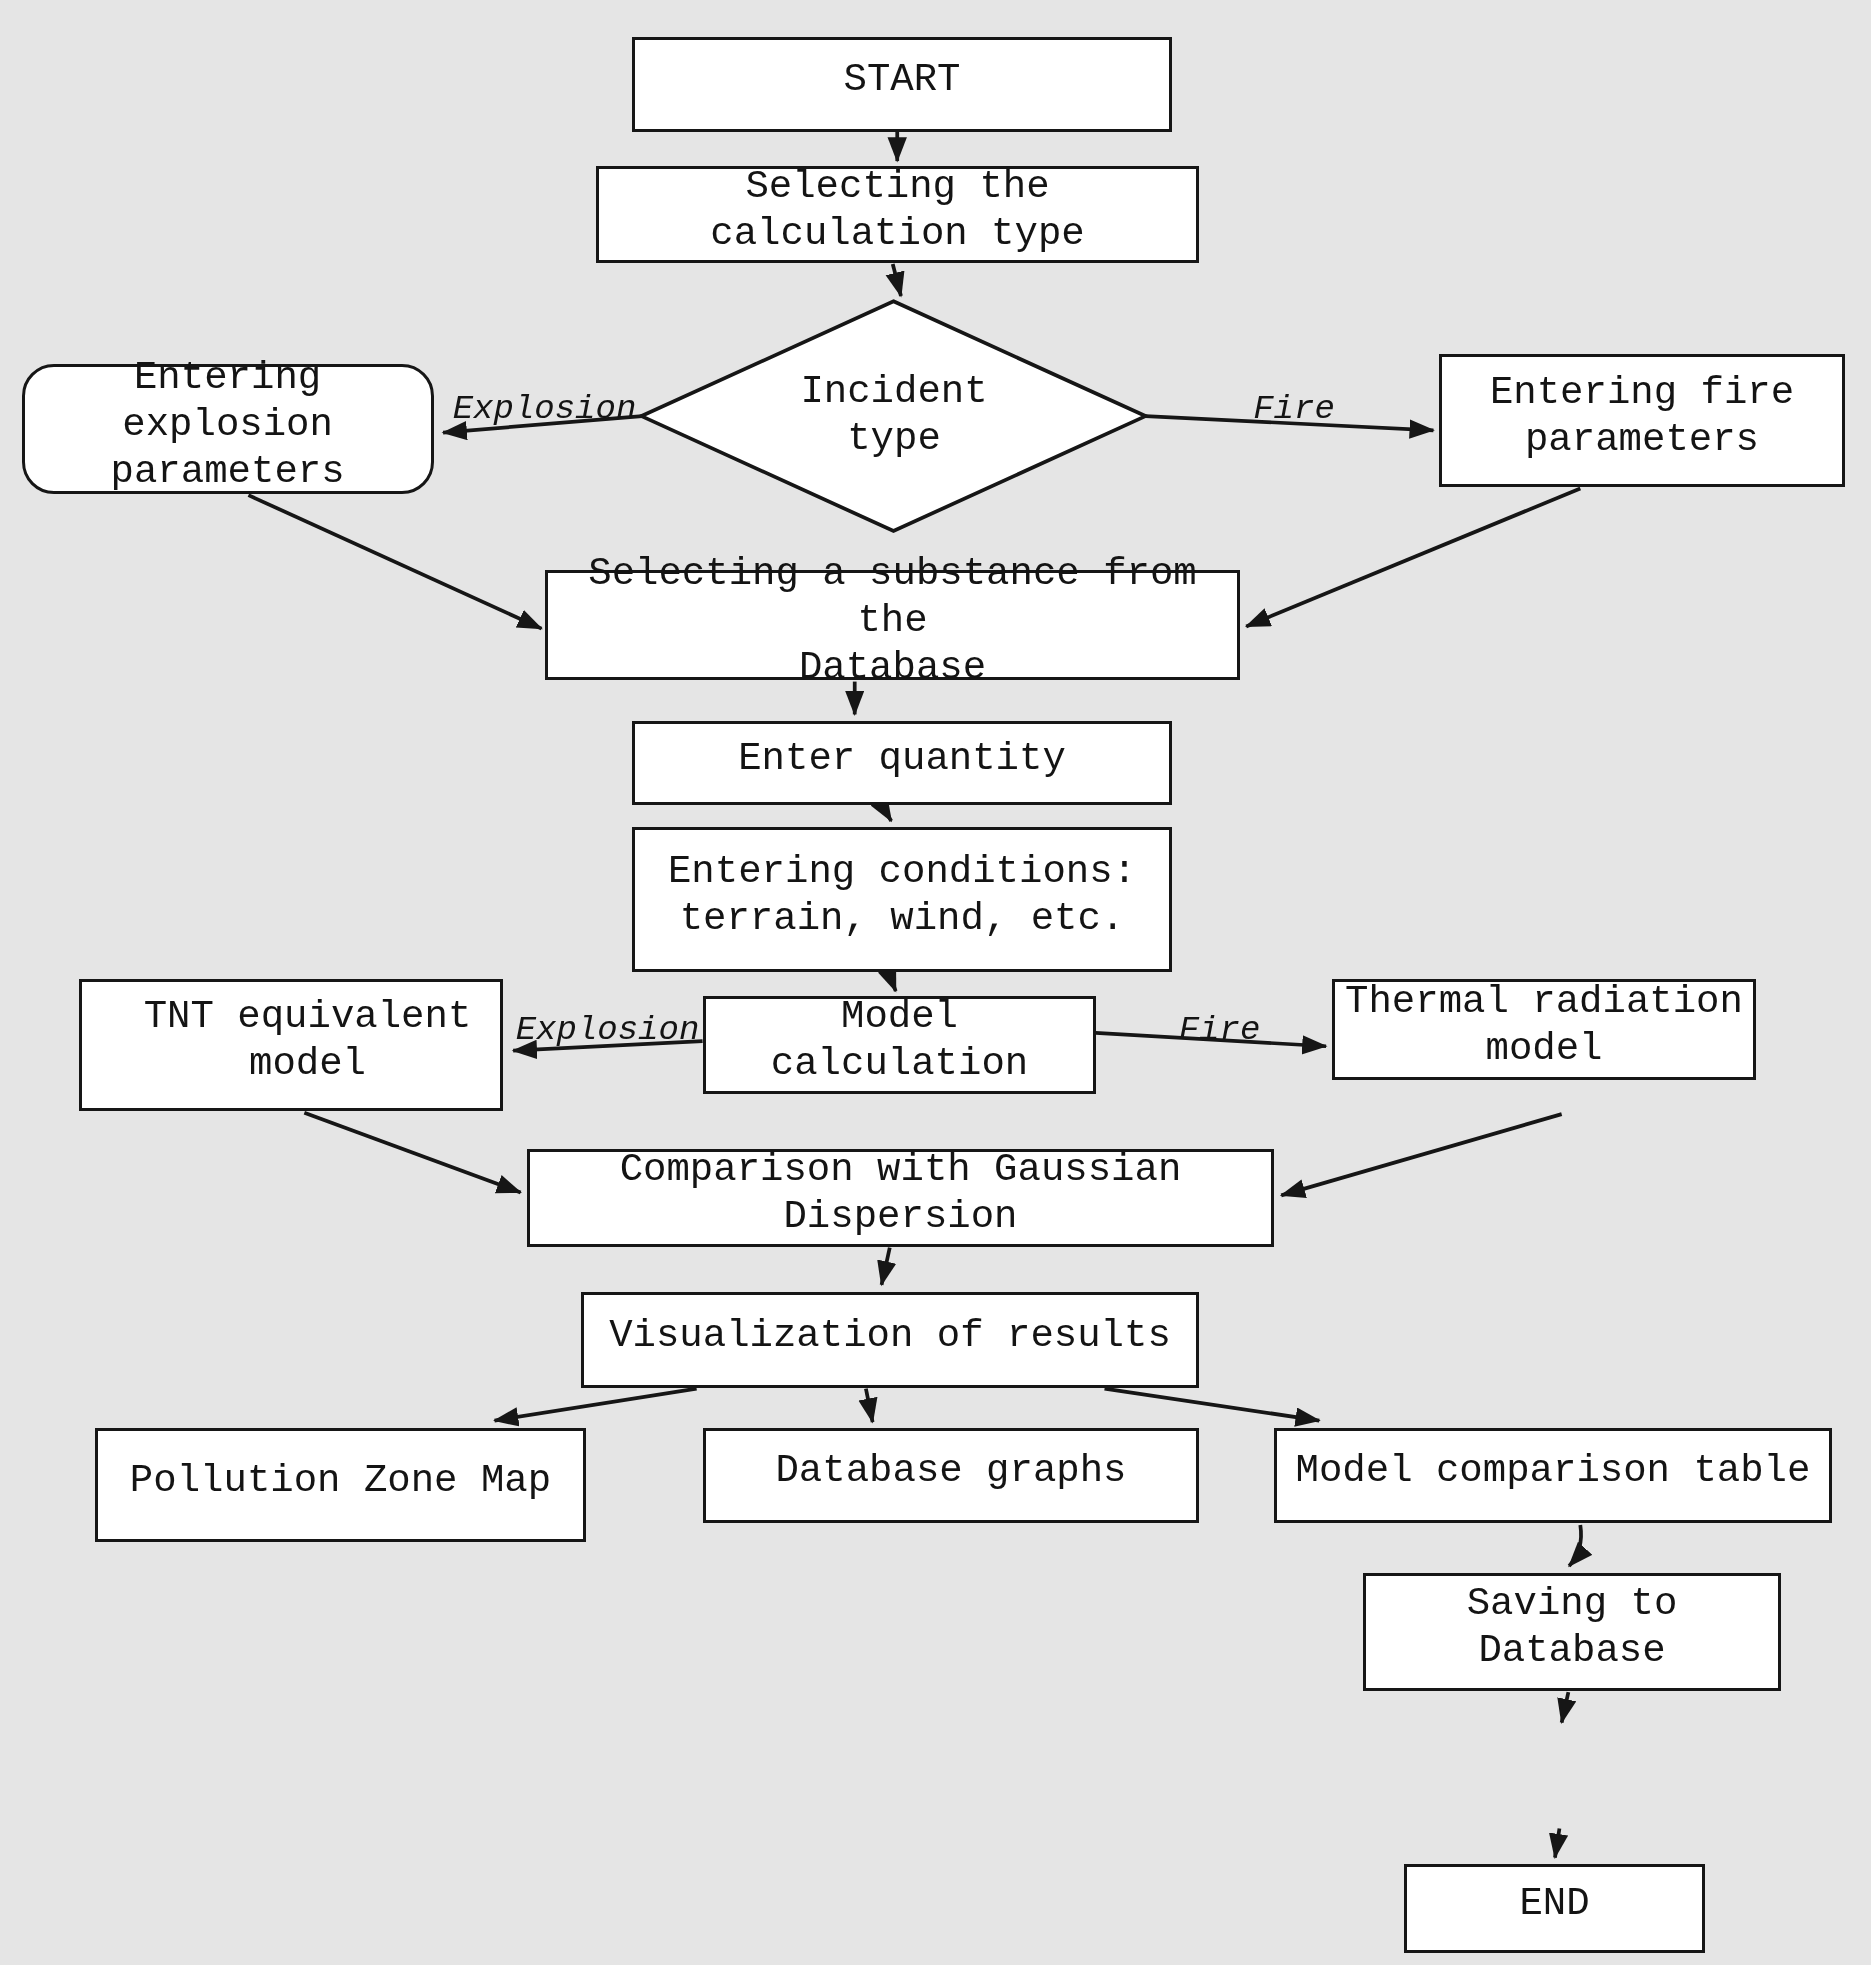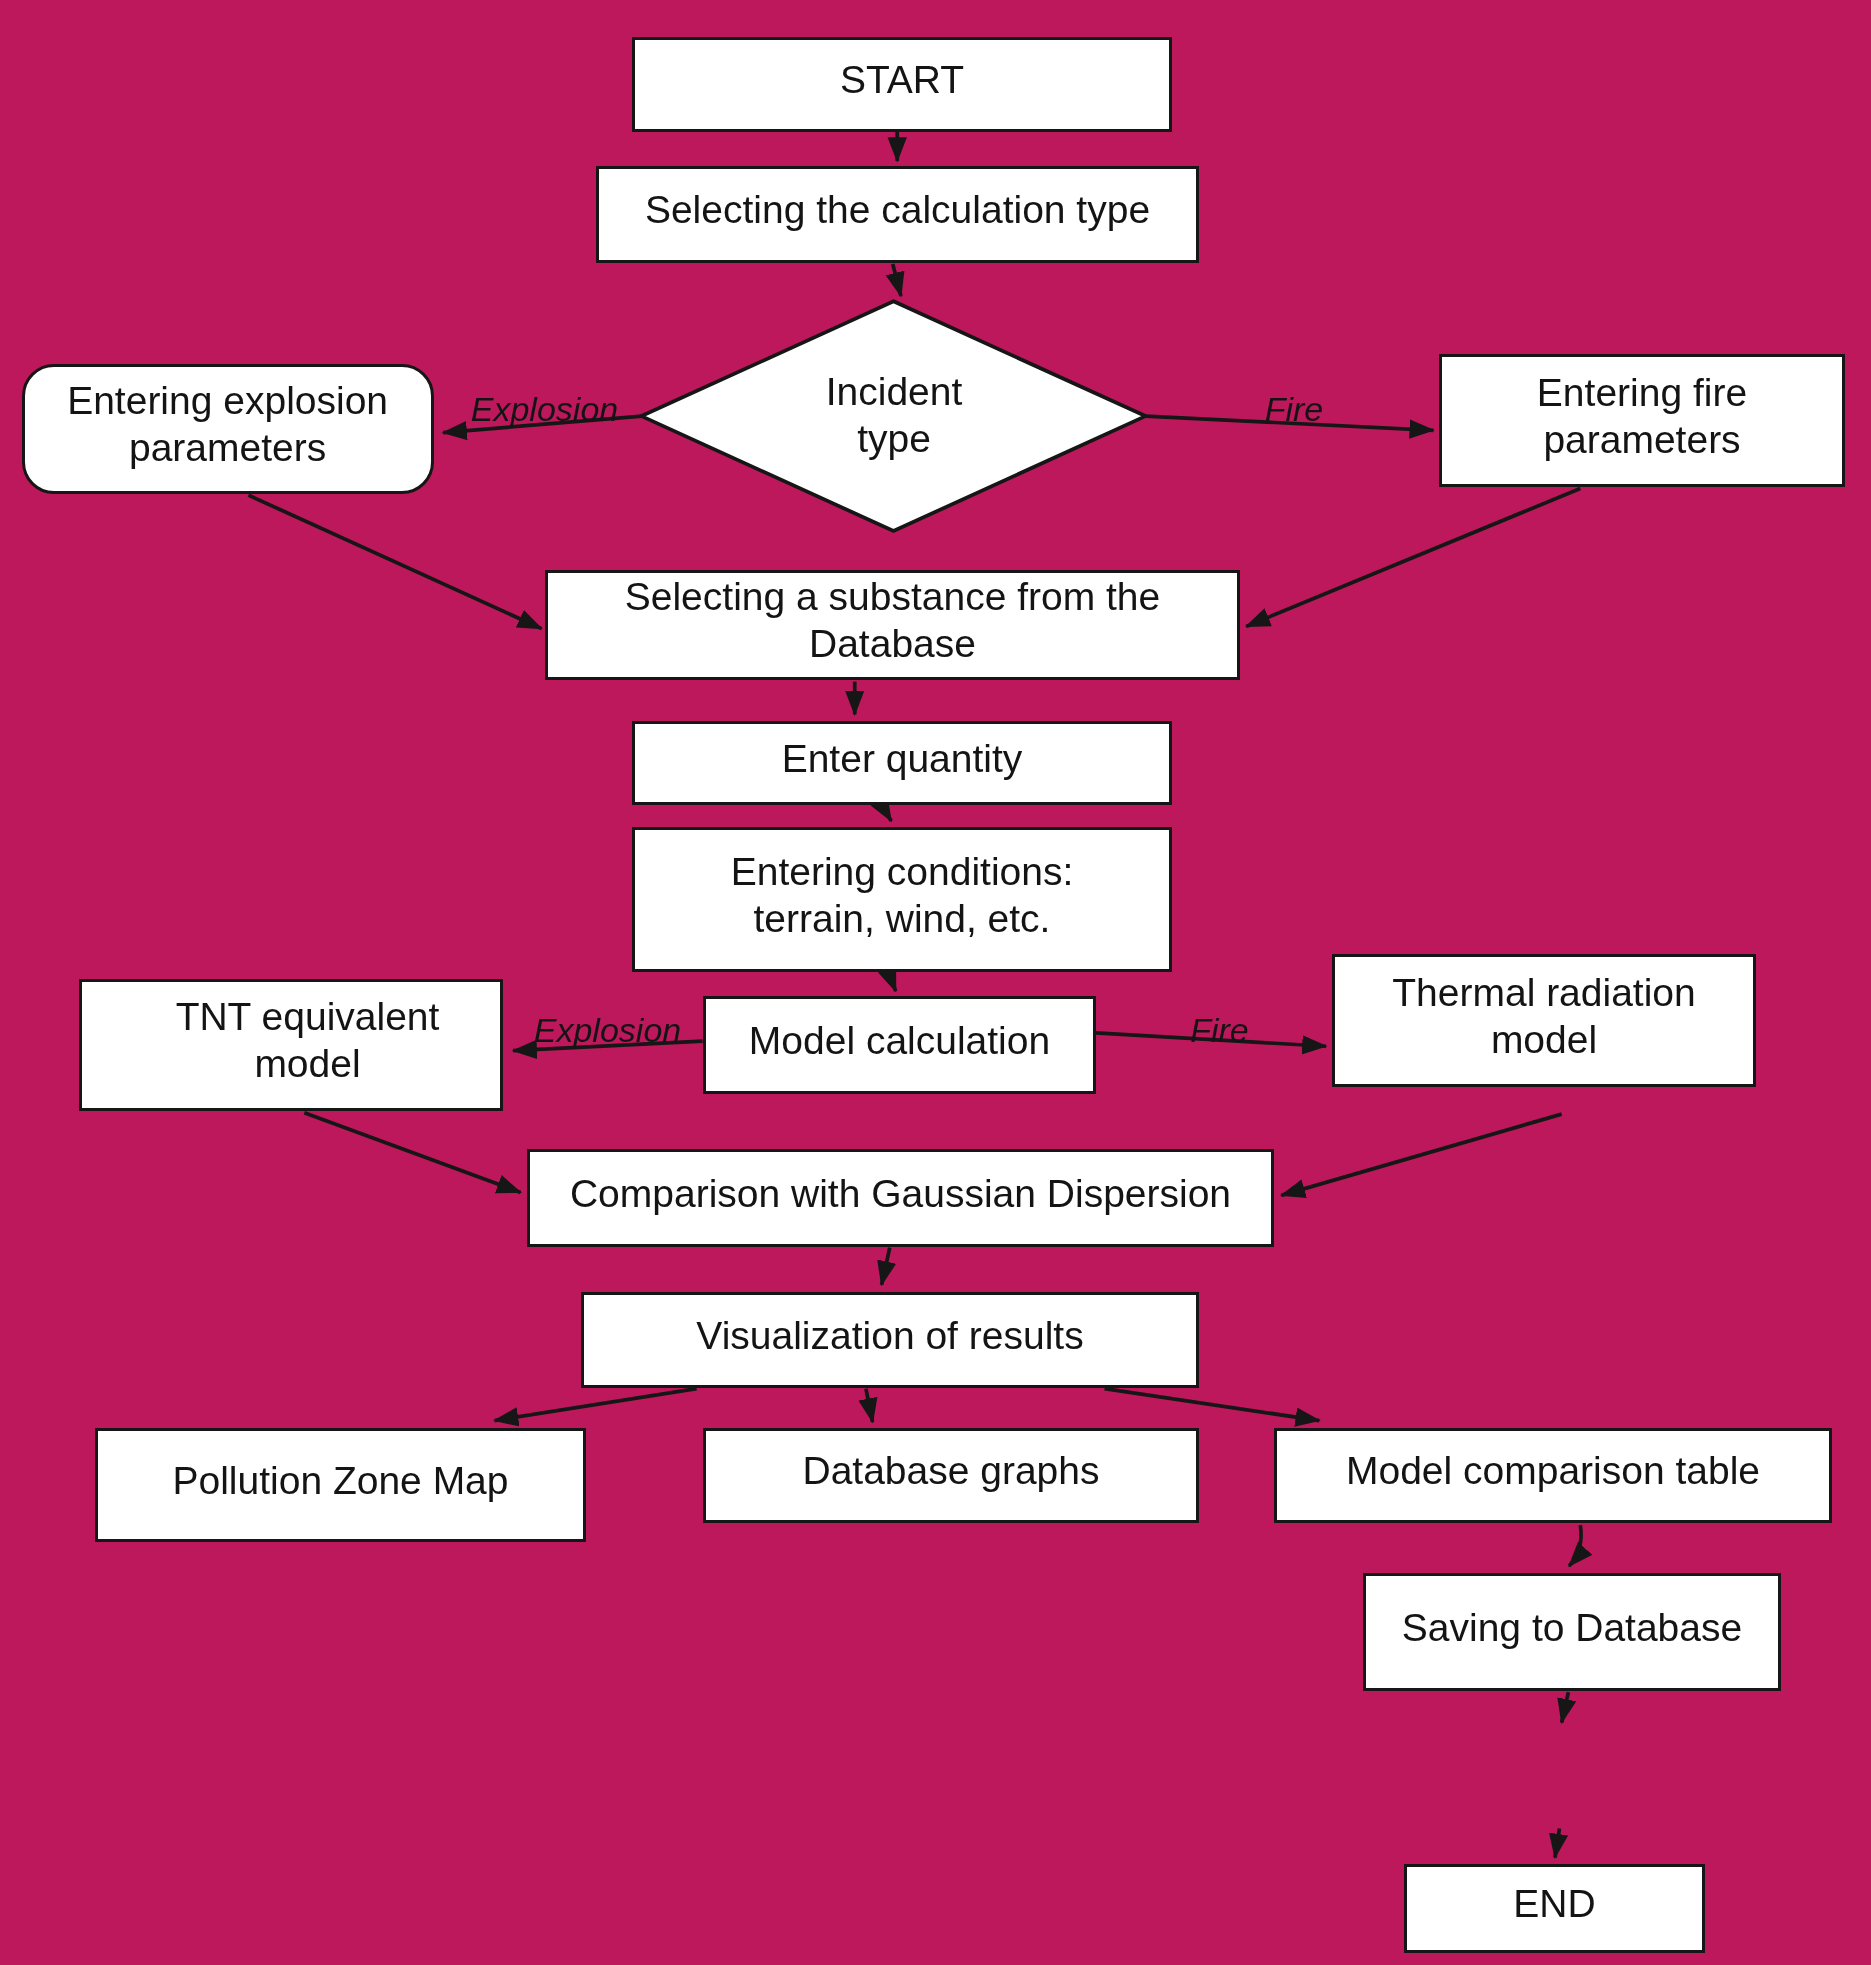--- a/index.html
+++ b/index.html
@@ -1,18 +1,18 @@
 <!DOCTYPE html>
 <html style="font-size:12px"><head>
 <meta charset="utf-8">
 <style>
   html,body{margin:0;padding:0;background:#ffffff;}
   .canvas{
-    position:relative;width:1872px;height:1965px;background:#be185d;
-    font-family:Liberation Sans, sans-serif;color:#141414;overflow:hidden;
+    position:relative;width:1872px;height:1965px;background:#e5e5e5;
+    font-family:Liberation Mono, monospace;color:#141414;overflow:hidden;
   }
   svg.edges{position:absolute;left:0;top:0;z-index:0;}
   .node{
     position:absolute;box-sizing:border-box;background:#ffffff;
     border:3.7px solid #161616;display:flex;align-items:center;justify-content:center;
     text-align:center;font-size:39px;line-height:1.2;white-space:pre-line;
     padding:4.5px 9px 12px;z-index:1;
   }
   .dlabel{
     position:absolute;z-index:2;display:flex;align-items:center;justify-content:center;
@@ -81,21 +81,21 @@
   <div class="node" style="left:632px;top:721px;width:540px;height:84px;">Enter quantity</div>
 
   <div class="node" style="left:632px;top:827px;width:540px;height:145px;">Entering conditions:
 terrain, wind, etc.</div>
 
   <div class="node" style="left:79px;top:979px;width:424px;height:132px;padding-left:42px;">TNT equivalent
 model</div>
 
   <div class="node" style="left:703px;top:996px;width:393px;height:98px;">Model calculation</div>
 
-  <div class="node" style="left:1332px;top:954px;width:424px;height:133px;">Thermal radiation
+  <div class="node" style="left:1332px;top:979px;width:424px;height:101px;">Thermal radiation
 model</div>
 
   <div class="node" style="left:527px;top:1149px;width:747px;height:98px;">Comparison with Gaussian Dispersion</div>
 
   <div class="node" style="left:581px;top:1292px;width:618px;height:96px;">Visualization of results</div>
 
   <div class="node" style="left:95px;top:1428px;width:491px;height:114px;">Pollution Zone Map</div>
 
   <div class="node" style="left:703px;top:1428px;width:496px;height:95px;">Database graphs</div>
 

